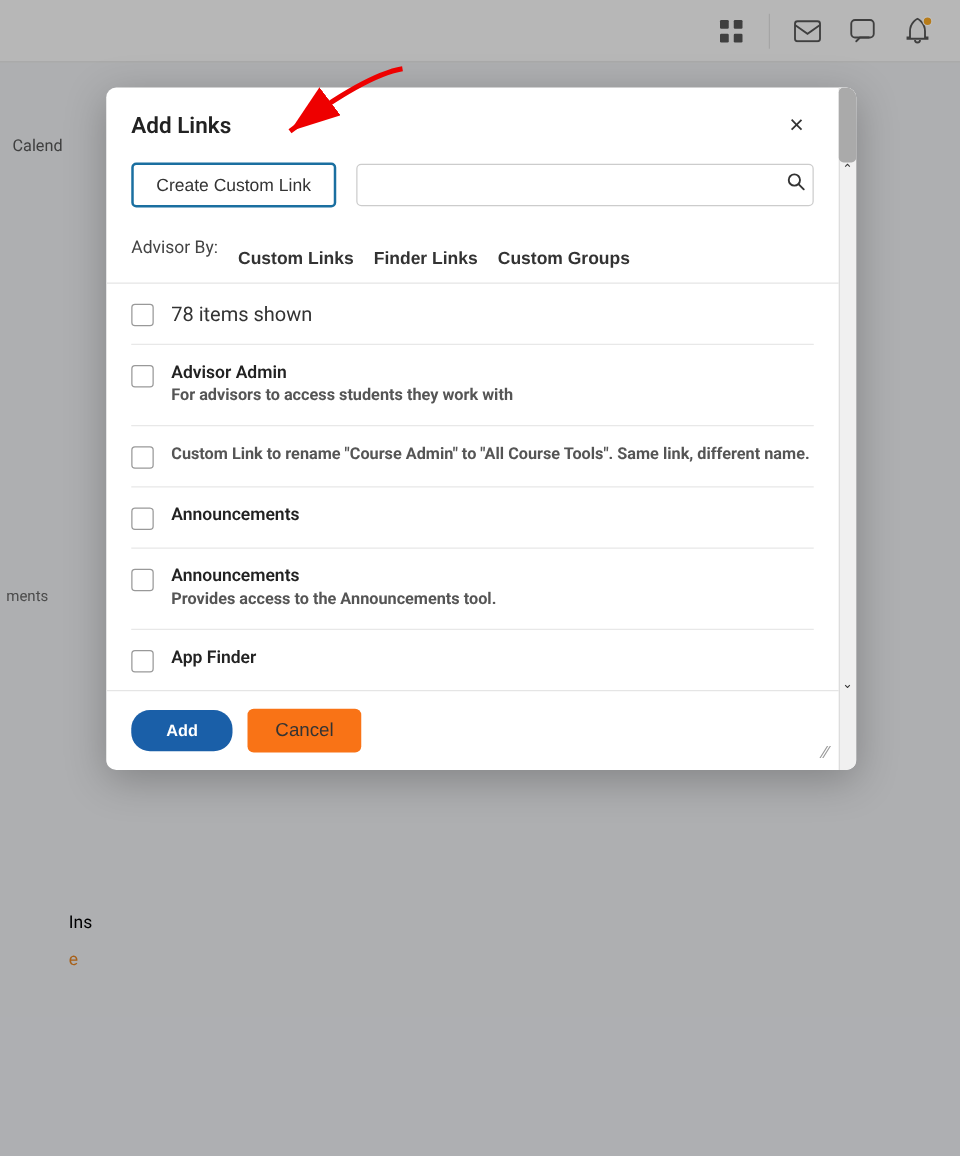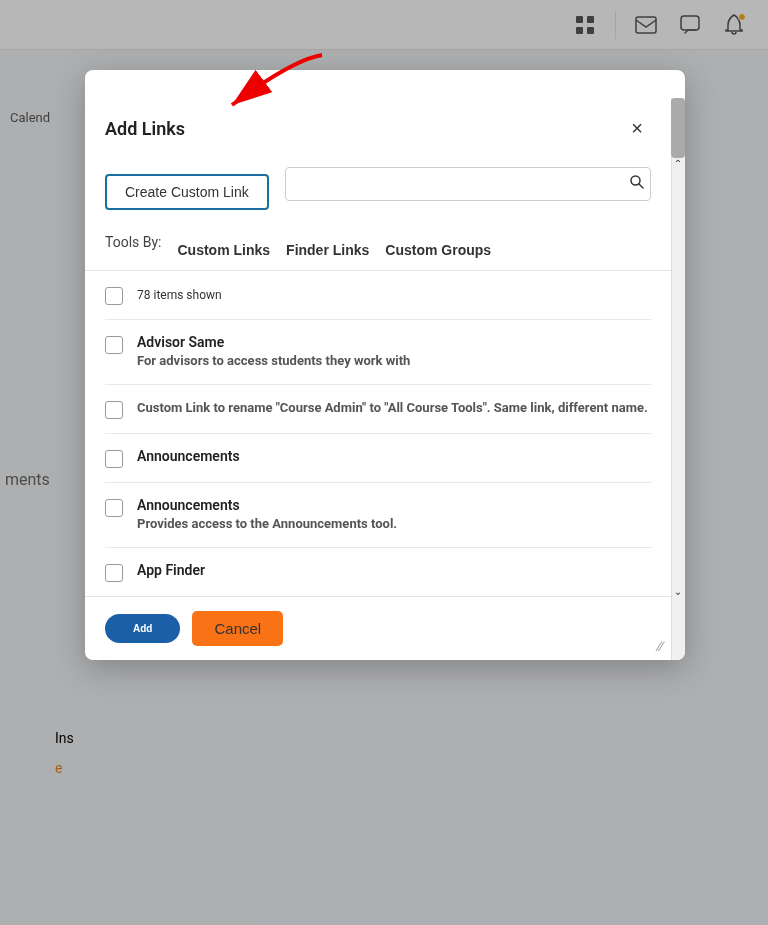--- a/index.html
+++ b/index.html
@@ -62,21 +62,21 @@
       top: 110px;
       left: 10px;
       font-size: 13px;
       color: #555;
     }
 
     .bg-content-label {
       position: absolute;
       top: 470px;
       left: 5px;
-      font-size: 16px;
+      font-size: 12px;
       color: #666;
     }
 
     .bg-blue-link {
       position: absolute;
       top: 730px;
       left: 55px;
       font-size: 14px;
       color: #000000;
     }
@@ -107,21 +107,20 @@
       box-shadow: 0 8px 32px rgba(0,0,0,0.25);
       overflow: hidden;
     }
 
     
     .modal-header {
       display: flex;
       align-items: center;
       justify-content: space-between;
       padding: 16px 20px 8px 20px;
-      margin-top: 28px;
     }
 
     .modal-title {
       font-size: 18px;
       font-weight: 600;
       color: #222;
     }
 
     .modal-close {
       font-size: 20px;
@@ -145,21 +144,20 @@
     .btn-create-custom-link {
       padding: 8px 18px;
       background: #fff;
       border: 2px solid #1a6fa0;
       border-radius: 4px;
       color: #333;
       font-size: 14px;
       font-weight: 500;
       cursor: pointer;
       white-space: nowrap;
-      margin-top: 16px;
     }
 
     .search-wrapper {
       flex: 1;
       position: relative;
     }
 
     .search-input {
       width: 100%;
       padding: 8px 36px 8px 10px;
@@ -285,41 +283,41 @@
     
     .item-count-row {
       display: flex;
       align-items: center;
       padding: 14px 0;
       border-bottom: 1px solid #e8e8e8;
       gap: 14px;
     }
 
     .item-count-text {
-      font-size: 12px;
+      font-size: 16px;
       color: #333;
     }
 
     
     .modal-footer {
       display: flex;
       align-items: center;
       padding: 14px 20px;
       gap: 12px;
       border-top: 1px solid #e5e5e5;
       position: relative;
     }
 
     .btn-add {
       padding: 9px 28px;
       background: #1a5fa8;
       color: #fff;
       border: none;
       border-radius: 15px;
-      font-size: 10px;
+      font-size: 13px;
       font-weight: 600;
       cursor: pointer;
     }
 
     .btn-cancel {
       padding: 9px 22px;
       background: #f97316;
       color: #333;
       border: none;
       border-radius: 5px;
@@ -461,37 +459,37 @@
         <button class="search-icon-btn">
           <svg width="16" height="16" viewBox="0 0 16 16" fill="none">
             <circle cx="6.5" cy="6.5" r="4.5" stroke="#333" stroke-width="1.5"></circle>
             <line x1="10" y1="10" x2="14" y2="14" stroke="#333" stroke-width="1.5" stroke-linecap="round"></line>
           </svg>
         </button>
       </div>
     </div>
 
     <div class="filter-bar">
-      <span class="filter-label">Tools By:</span>
+      <span class="filter-label">Advisor By:</span>
       <button class="filter-link">Custom Links</button>
       <button class="filter-link">Finder Links</button>
       <button class="filter-link">Custom Groups</button>
     </div>
 
     <div class="items-list">
 
       <div class="item-count-row">
         <input type="checkbox" class="item-checkbox" style="">
         <span class="item-count-text">78 items shown</span>
       </div>
 
       <div class="list-item-row">
         <input type="checkbox" class="item-checkbox" style="">
         <div class="item-text-block">
-          <div class="item-title">Advisor Same</div>
+          <div class="item-title">Advisor Admin</div>
           <div class="item-desc">For advisors to access students they work with</div>
         </div>
       </div>
 
       <div class="list-item-row">
         <input type="checkbox" class="item-checkbox" style="">
         <div class="item-text-block">
           <div class="item-desc">Custom Link to rename "Course Admin" to "All Course Tools". Same link, different name.</div>
         </div>
       </div>

